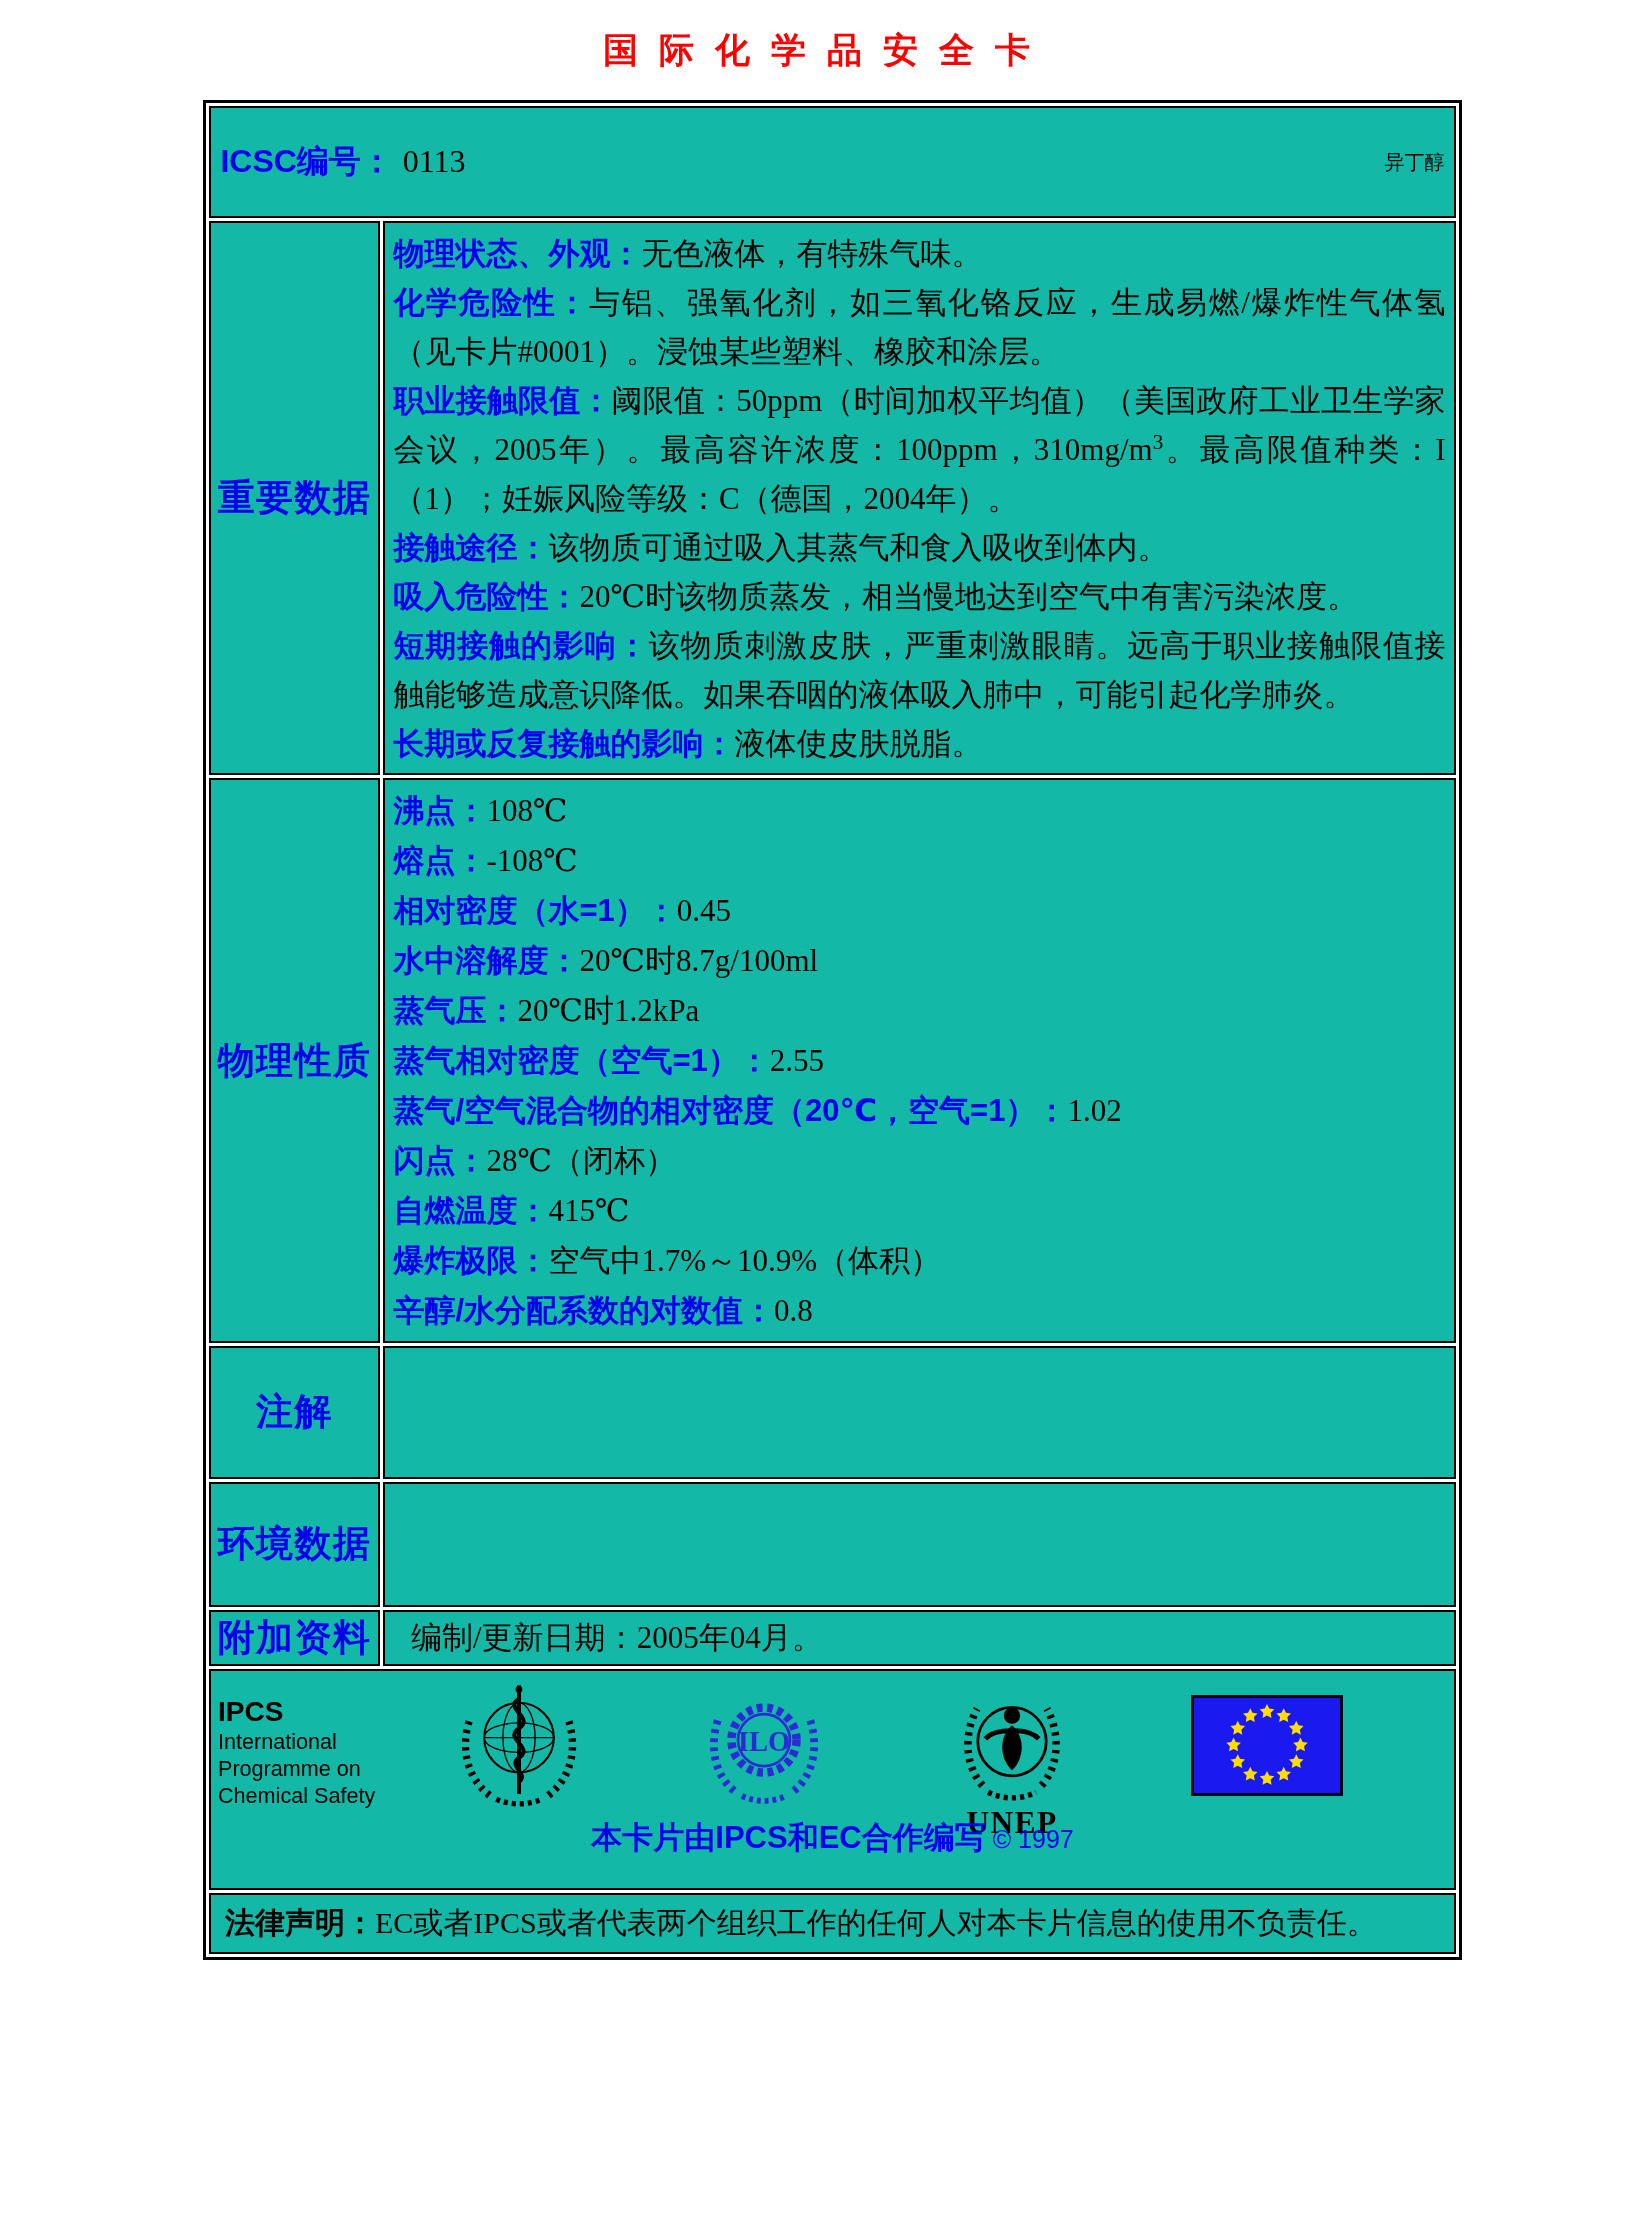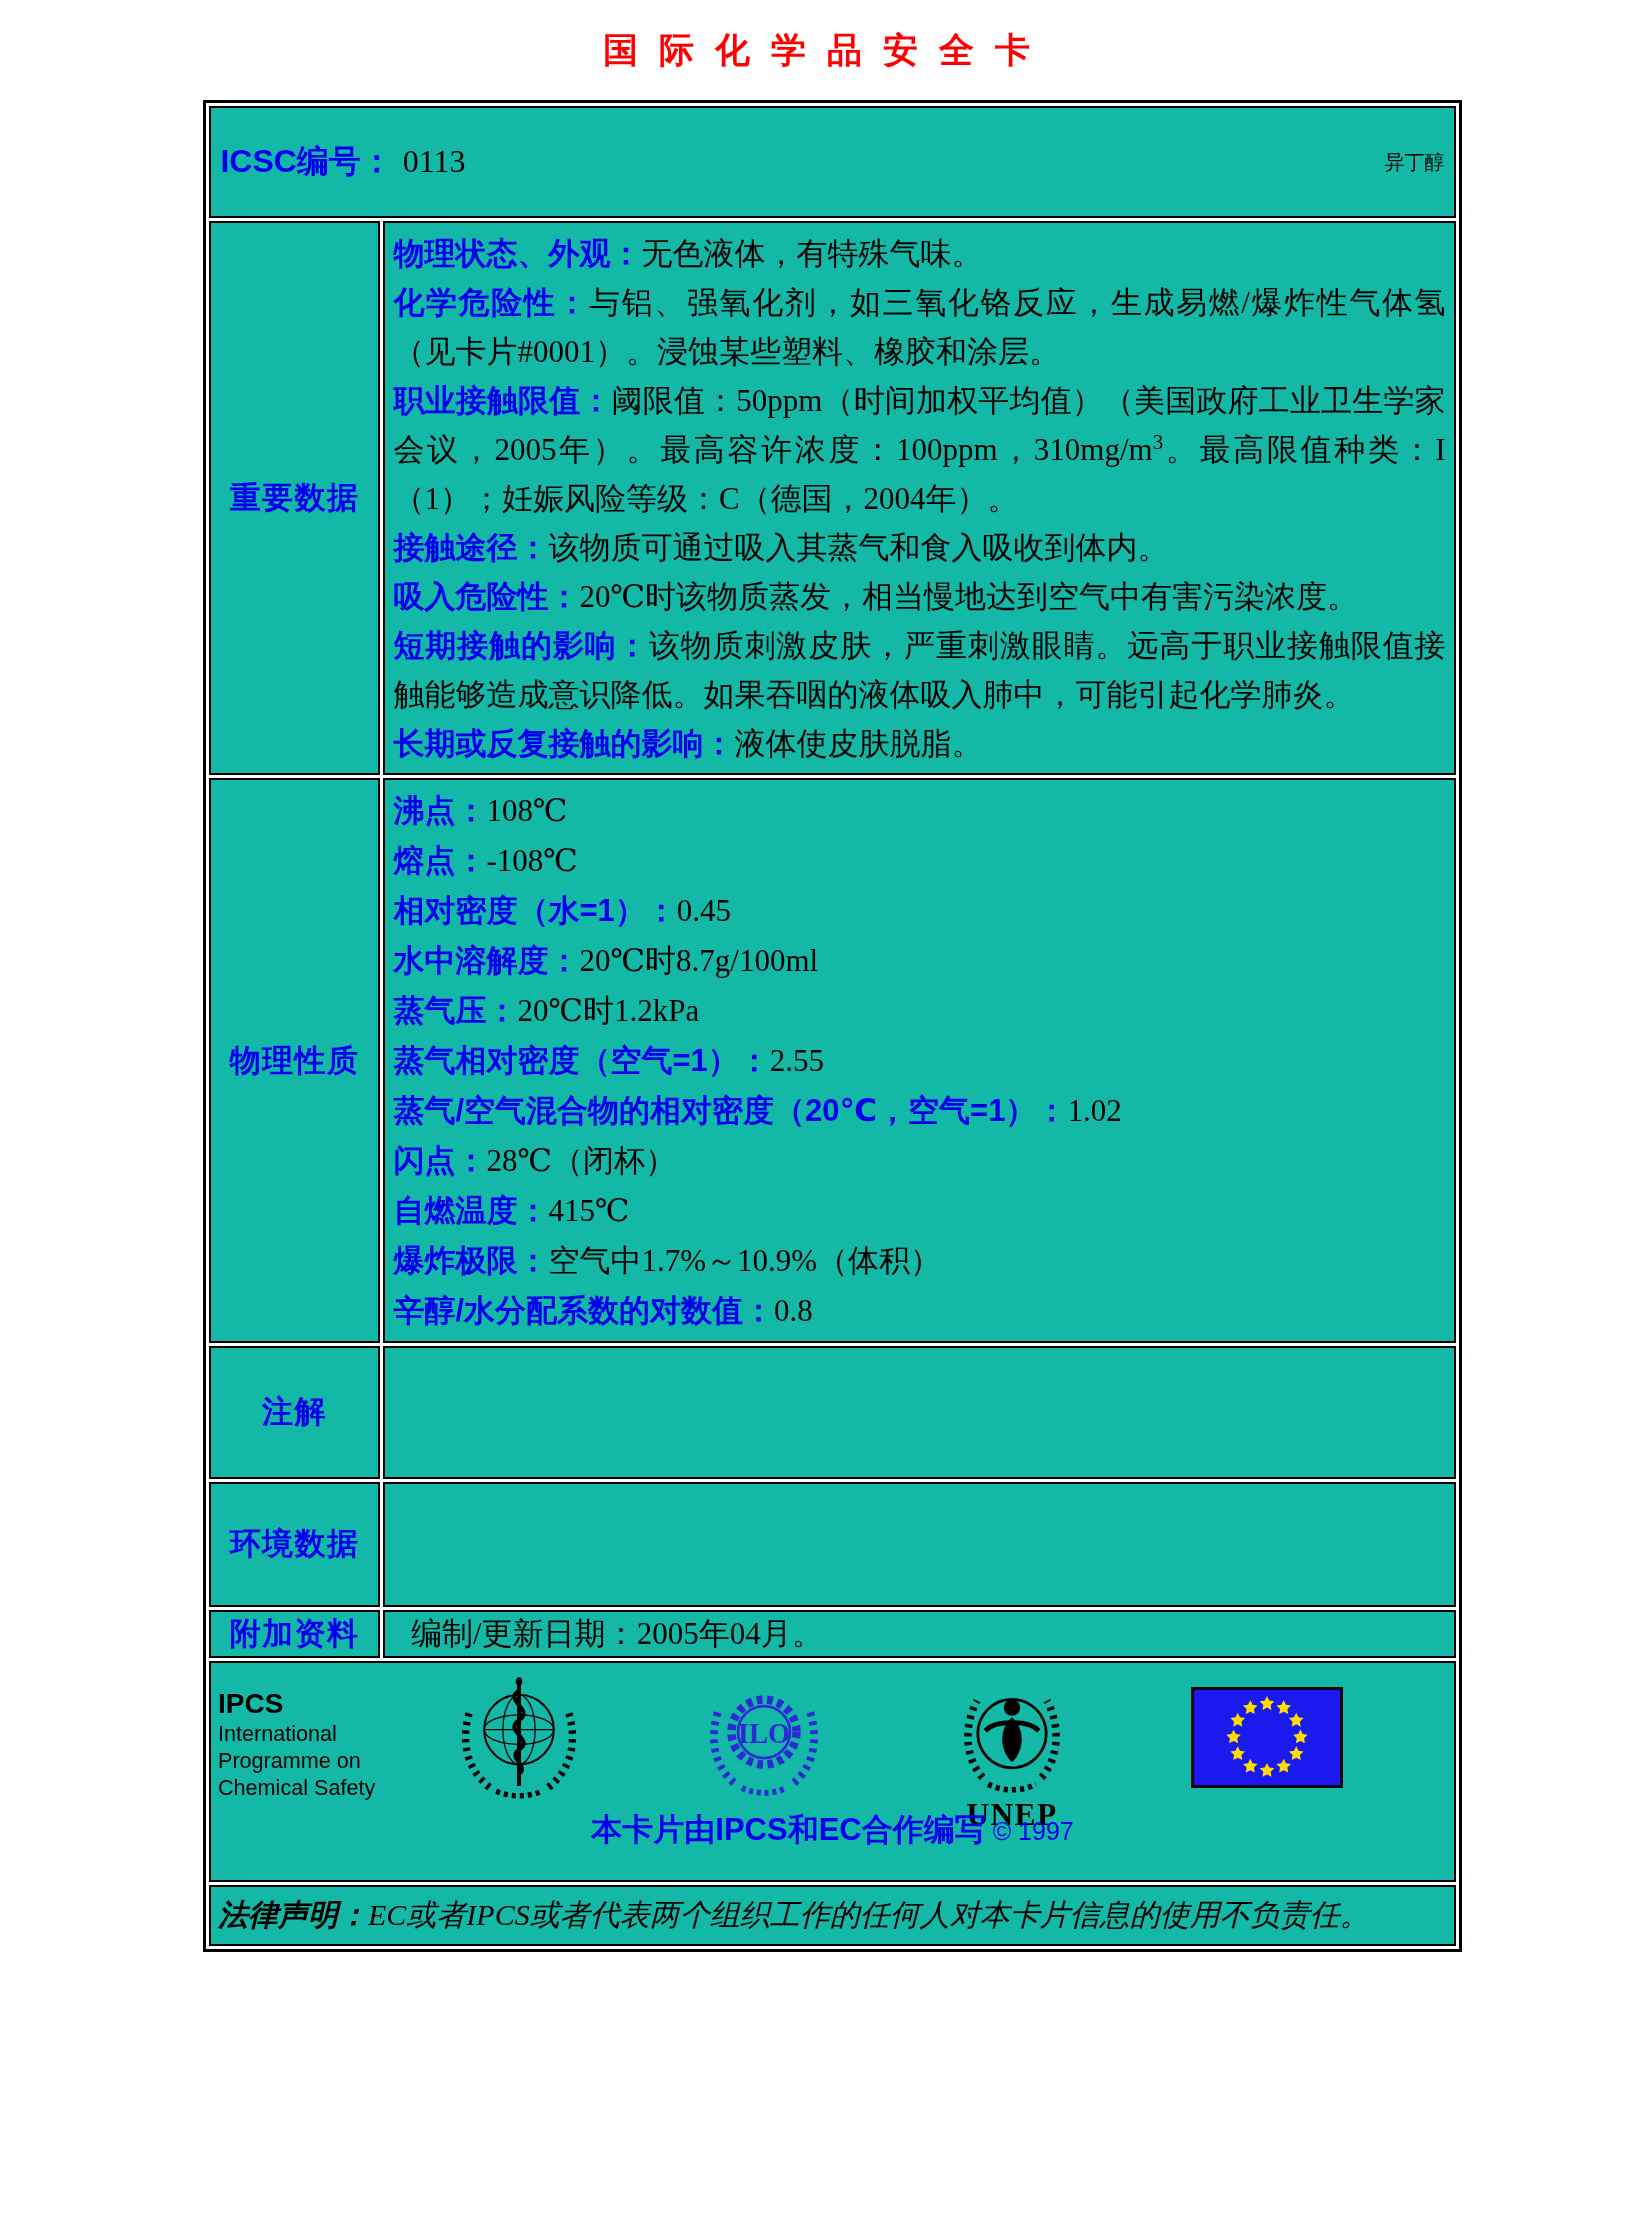--- a/index.html
+++ b/index.html
@@ -41,21 +41,21 @@
     padding:0 8.4px;font-size:32px;
   }
   .blue-label{
     color:var(--label-blue);font-weight:bold;
     font-family:"Liberation Sans","DejaVu Sans",sans-serif;
   }
   .head-num{font-size:32px;padding-left:9.8px;}
   .head-right{font-size:20px;margin-left:40px;}
   td.rl{
     text-align:center;vertical-align:middle;
-    color:var(--label-blue);font-weight:bold;font-size:31px;
+    color:var(--label-blue);font-weight:bold;font-size:37px;
     font-family:"Liberation Sans","DejaVu Sans",sans-serif;
     letter-spacing:1.4px;
   }
   td.content{vertical-align:top;padding:5.6px 8.4px;font-size:31px;}
   .para{line-height:49px;text-align:justify;}
   .pline{line-height:50px;white-space:nowrap;}
   .sup{font-size:21px;vertical-align:super;line-height:0;}
   td.env-cell{height:110px;}
   td.notes-cell{height:117px;}
   td.addl-cell{height:39px;vertical-align:middle;padding:0 26px;font-size:31px;white-space:nowrap;}
@@ -71,21 +71,21 @@
   .logo-ilo{left:488px;top:8.4px;}
   .logo-unep{left:736px;top:4.2px;}
   .logo-eu{left:980px;top:24px;}
   .caption{
     position:absolute;left:0;right:0;top:149px;
     text-align:center;color:var(--label-blue);
     font-family:"Liberation Sans","DejaVu Sans",sans-serif;
     font-weight:bold;font-size:31px;line-height:36px;
   }
   .copyright{font-size:25px;font-weight:normal;padding-left:7px;}
-  td.legal-cell{height:57px;vertical-align:middle;padding:0 7px;font-size:30px;white-space:nowrap;font-style:italic;}
+  td.legal-cell{height:57px;vertical-align:middle;padding:0 14px;font-size:30px;white-space:nowrap;}
   .legal-label{
     font-weight:bold;
     font-family:"Liberation Sans","DejaVu Sans",sans-serif;
   }
 </style>
 </head>
 <body>
 
 <div class="title">国际化学品安全卡</div>
 

